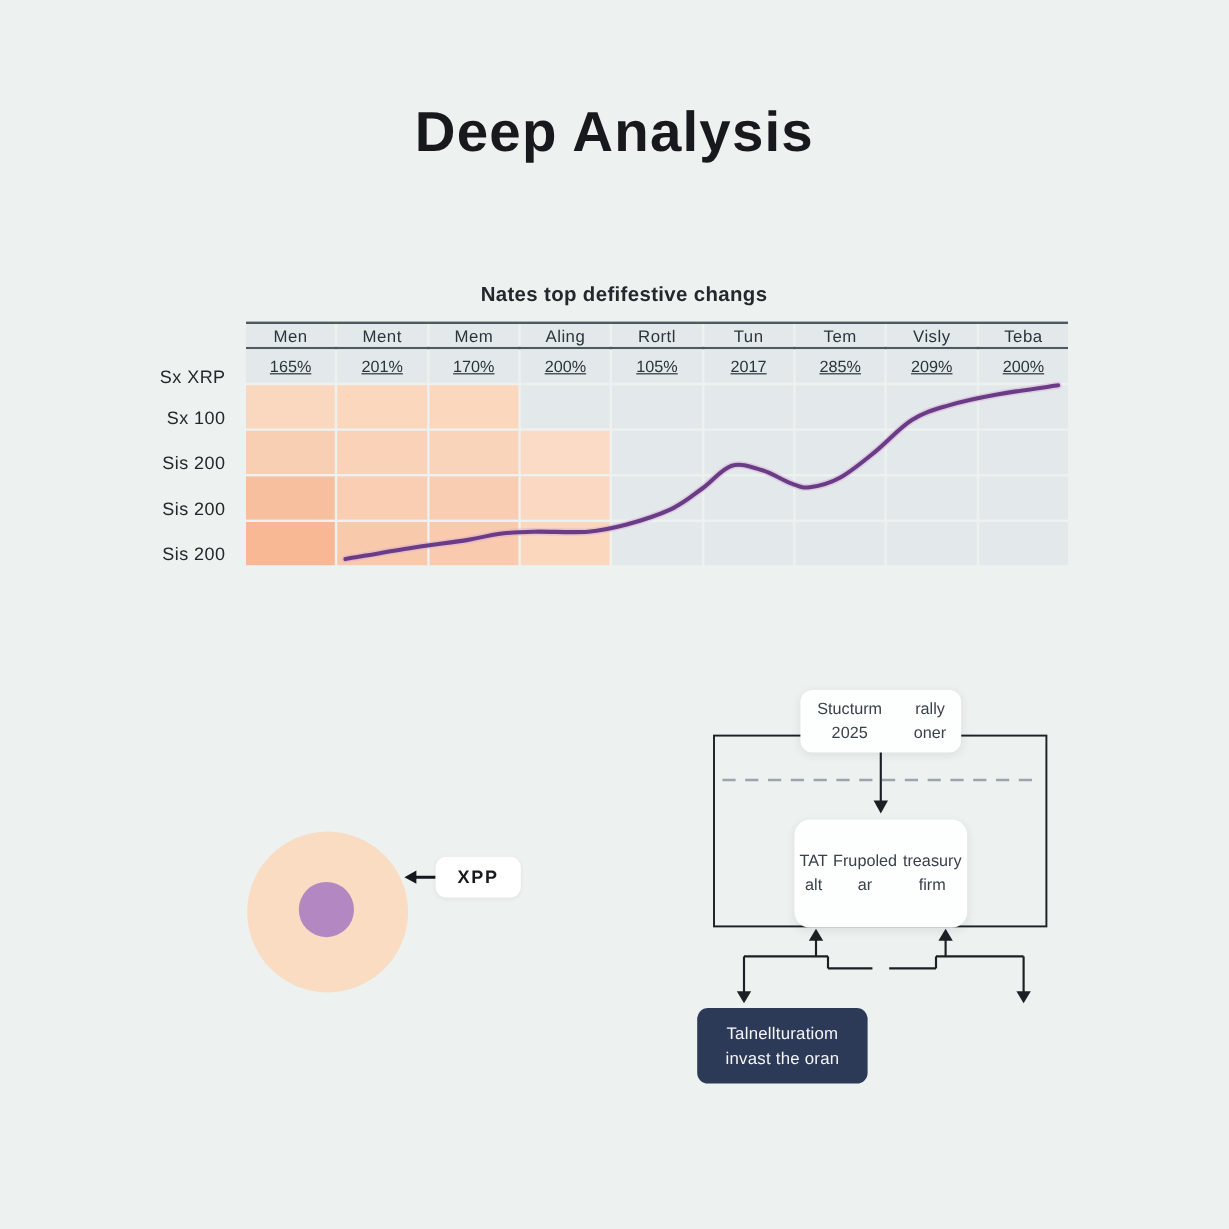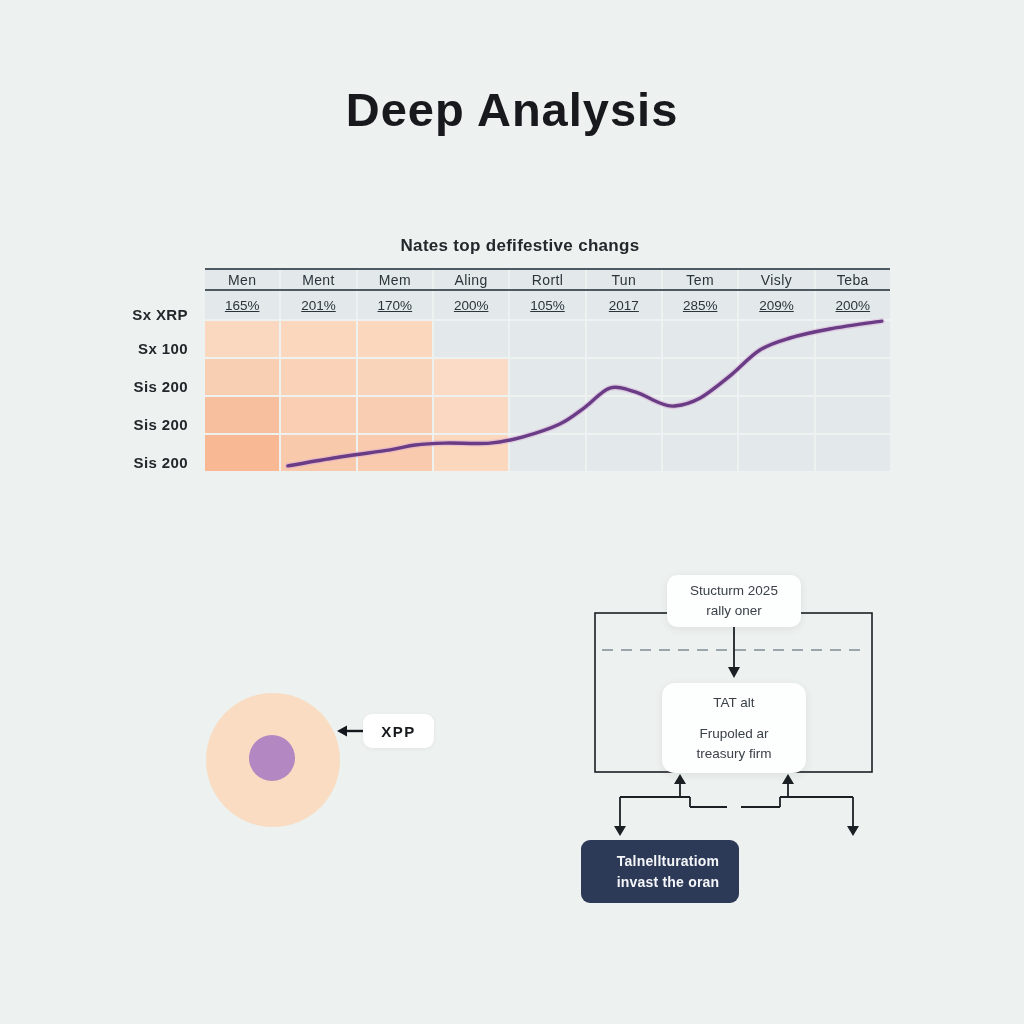--- a/index.html
+++ b/index.html
@@ -15,21 +15,21 @@
   .grid{position:absolute;left:205px;top:268px;width:685px;}
   .topline,.midline{height:2px;background:var(--tbl-border,#4d5a61);}
   .row9{display:grid;grid-template-columns:repeat(9,1fr);gap:2px;}
   .th,.tv{background:var(--cell-neutral,#e3e9ea);display:flex;align-items:center;justify-content:center;}
   .th{height:19px;font-size:14px;color:#2b343b;letter-spacing:0.4px;}
   .tv{height:28px;font-size:13.5px;color:#2b343b;text-decoration:underline;}
   .hm{display:grid;grid-template-columns:repeat(9,1fr);gap:2px;margin-top:2px;}
   .hm .cell{height:36px;}
 
   .rl{position:absolute;left:96px;width:92px;text-align:right;font-size:15px;
-      color:#22272b;letter-spacing:0.4px;line-height:20px;font-weight:bold;}
+      color:#22272b;letter-spacing:0.4px;line-height:20px;}
 
   .line-overlay{position:absolute;left:205px;top:268px;pointer-events:none;}
 
   .circ-outer{position:absolute;left:206px;top:693px;width:134px;height:134px;
               border-radius:50%;background:var(--circle-outer,#f9dcc1);}
   .circ-inner{position:absolute;left:249px;top:735px;width:46px;height:46px;
               border-radius:50%;background:var(--circle-inner,#b287c2);}
   .xpp-box{position:absolute;left:363px;top:714px;width:71px;height:34px;background:#ffffff;
            border-radius:9px;display:flex;align-items:center;justify-content:center;
            font-size:15px;font-weight:700;letter-spacing:1.5px;color:#17191c;
@@ -37,30 +37,30 @@
   .xpp-arrow{position:absolute;left:336px;top:722px;pointer-events:none;}
 
   .flow-svg{position:absolute;left:560px;top:555px;pointer-events:none;}
   .fs{stroke:var(--flow-line,#1b2025);stroke-width:1.8;fill:none;}
   .fs-rect{stroke:var(--flow-line,#1b2025);stroke-width:1.6;fill:none;}
   .fhead{fill:var(--flow-line,#1b2025);stroke:none;}
   .dash{stroke:var(--dash,#9aa6ab);stroke-width:2;fill:none;stroke-dasharray:11 8;}
 
   .flow-box-white{position:absolute;background:#fdfefe;border-radius:10px;
                   box-shadow:0 2px 8px rgba(40,50,60,0.09);
-                  display:flex;flex-direction:column;align-items:center;justify-content:center;
+                  display:flex;flex-direction:row;align-items:center;justify-content:center;
                   font-size:13.5px;color:#3a4149;line-height:1.45;text-align:center;}
   .fb-top{left:667px;top:575px;width:134px;height:52px;}
   .fb-mid{left:662px;top:683px;width:144px;height:90px;border-radius:13px;}
   .fb-gap{height:12px;}
 
   .flow-box-dark{position:absolute;width:142px;height:63px;background:var(--navy,#2d3a57);
                  border-radius:9px;color:var(--navy-text,#f4f6f9);
                  display:flex;flex-direction:column;align-items:center;justify-content:center;
-                 font-size:14px;font-weight:700;line-height:1.5;letter-spacing:0.2px;text-align:center;padding-left:16px;}
+                 font-size:14px;font-weight:400;line-height:1.5;letter-spacing:0.2px;text-align:center;}
   .fb-dark-left{left:581px;top:840px;}
   .fb-dark-right{left:750px;top:840px;}
 </style>
 </head>
 <body>
 
 <div class="page">
 
   <div class="title">Deep Analysis</div>
 

